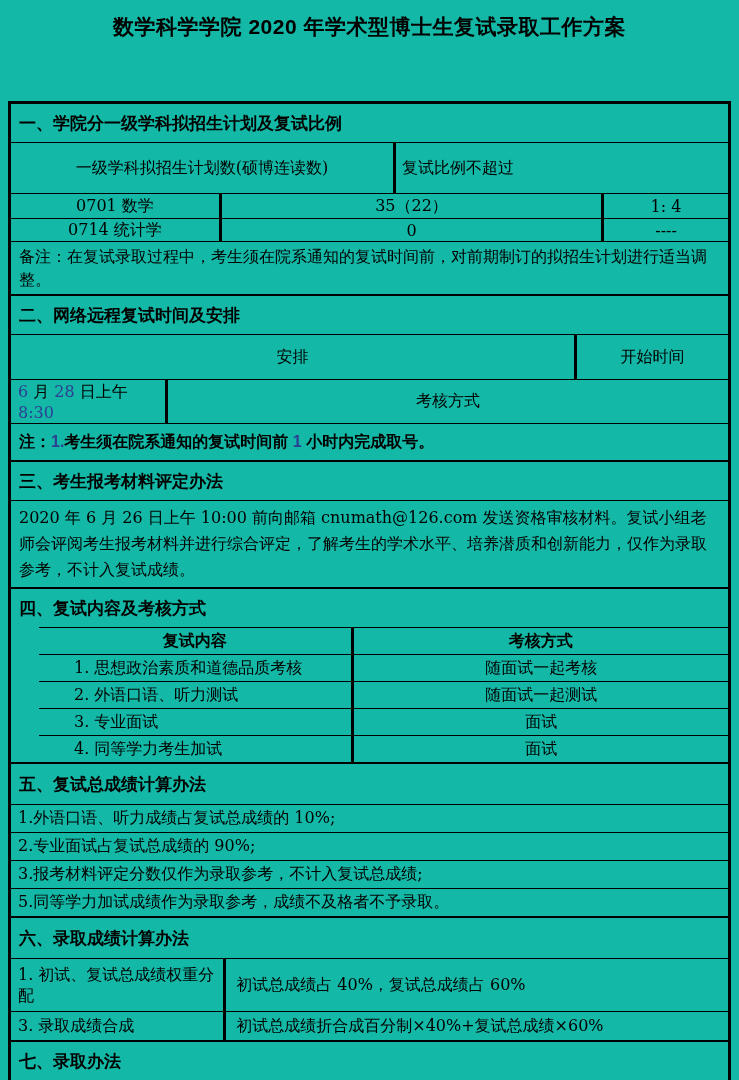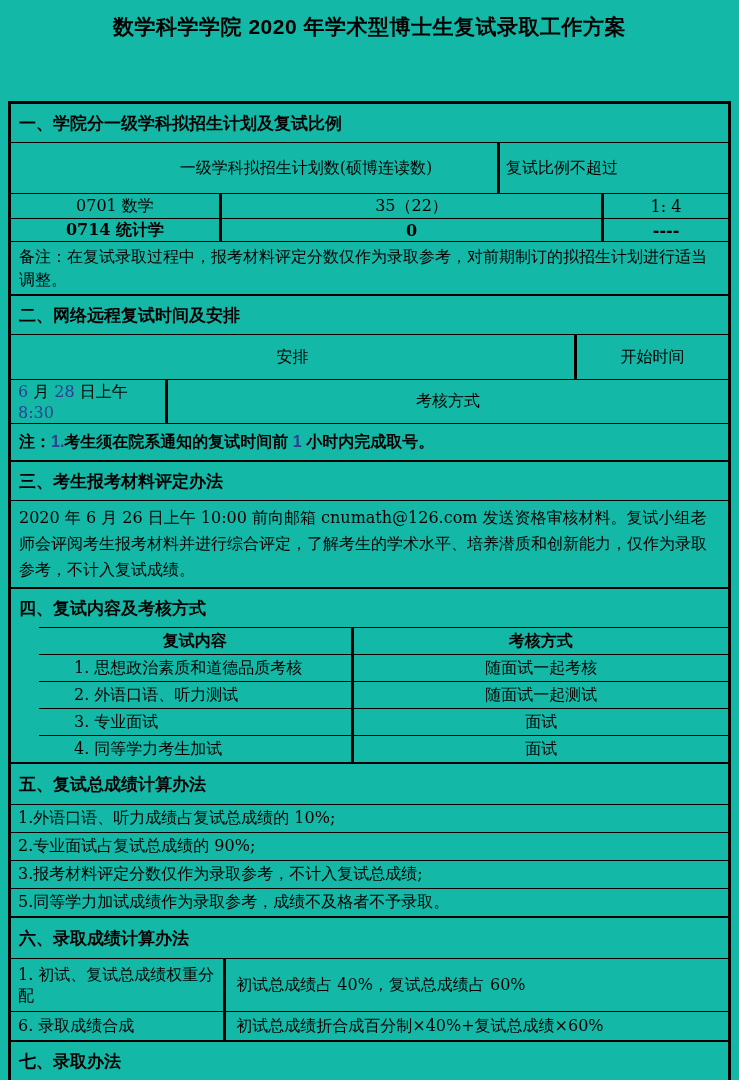--- a/index.html
+++ b/index.html
@@ -10,21 +10,21 @@
   }
   .doc-title {
     text-align:center; font-weight:bold; font-size:21px; padding-top:13px;
     font-family:"Liberation Sans","DejaVu Sans",sans-serif;
     letter-spacing:0.5px;
   }
   .doc-table {
     position:absolute; left:8px; right:8px; top:101px;
     border:3px solid #000;
   }
-  .trow { display:flex; border-top:1px solid #000; box-sizing:border-box;justify-content:center; }
+  .trow { display:flex; border-top:1px solid #000; box-sizing:border-box; }
   .trow:first-child { border-top:none; }
   .trow.sec-sep { border-top:2px solid #000; }
   .cell {
     box-sizing:border-box; display:flex; align-items:center;
     border-left:3px solid #000000; min-height:100%;
   }
   .cell:first-child { border-left:none; }
   .sec-heading {
     font-weight:bold; font-size:17px; padding:4px 8px; min-height:30px;
     display:flex; align-items:center;
@@ -36,21 +36,21 @@
   
   .s1c1 { width:29%; }  .s1c2 { width:53.3%; }  .s1c3 { width:17.7%; }
   
   .s2c1 { width:21.5%; } .s2c2 { width:78.5%; }
   
   .s4c1 { width:40.4%; } .s4c2 { width:59.6%; }
   
   .s6c1 { width:29.6%; } .s6c2 { width:70.4%; }
   .h50 { min-height:50px; } .h45 { min-height:44px; } .h44 { min-height:43px; }
   .h38 { min-height:36px; } .h26 { min-height:26px;margin-left:28px; }
-  .h24 { min-height:24px; } .h22 { min-height:22px;font-weight:bold; } .h28 { min-height:27px; }
+  .h24 { min-height:24px; } .h22 { min-height:22px; } .h28 { min-height:27px; }
   .h52 { min-height:52px; } .h29 { min-height:28px; }
   .note-cell { display:block; padding:3px 8px; line-height:1.45; min-height:auto; }
   .para-cell { display:block; padding:4px 8px; line-height:1.62; }
   .num-blue { color:#2b3f94; }
   .wrap2 { line-height:1.35; }
 </style>
 </head>
 <body>
 
 <div class="page">
@@ -70,21 +70,21 @@
       <div class="cell s1c1 center h24">0701 数学</div>
       <div class="cell s1c2 center h24">35（22）</div>
       <div class="cell s1c3 center h24">1: 4</div>
     </div>
     <div class="trow h22">
       <div class="cell s1c1 center h22">0714 统计学</div>
       <div class="cell s1c2 center h22">0</div>
       <div class="cell s1c3 center h22">----</div>
     </div>
     <div class="trow">
-      <div class="cell note-cell" style="width:100%">备注：在复试录取过程中，报考材料评定分数仅作为录取参考，对前期制订的拟招生计划进行适当调整。</div>
+      <div class="cell note-cell" style="width:100%">备注：在复试录取过程中，考生须在院系通知的复试时间前，对前期制订的拟招生计划进行适当调整。</div>
     </div>
 
     <div class="trow sec-sep">
       <div class="sec-heading" style="width:100%">二、网络远程复试时间及安排</div>
     </div>
     <div class="trow h45">
       <div class="cell s2c2 center h45">安排</div>
       <div class="cell s2c1 center h45">开始时间</div>
     </div>
     <div class="trow h44">
@@ -151,21 +151,21 @@
     </div>
 
     <div class="trow sec-sep">
       <div class="sec-heading" style="width:100%;min-height:32px">六、录取成绩计算办法</div>
     </div>
     <div class="trow h52">
       <div class="cell s6c1 left h52 wrap2">1. 初试、复试总成绩权重分配</div>
       <div class="cell s6c2 left h52" style="padding-left:10px">初试总成绩占 40%，复试总成绩占 60%</div>
     </div>
     <div class="trow h29">
-      <div class="cell s6c1 left h29">6. 录取成绩合成</div>
+      <div class="cell s6c1 left h29">3. 录取成绩合成</div>
       <div class="cell s6c2 left h29" style="padding-left:10px">初试总成绩折合成百分制×40%+复试总成绩×60%</div>
     </div>
 
     <div class="trow sec-sep">
       <div class="sec-heading" style="width:100%">七、录取办法</div>
     </div>
 
   </div>
 </div>
 

